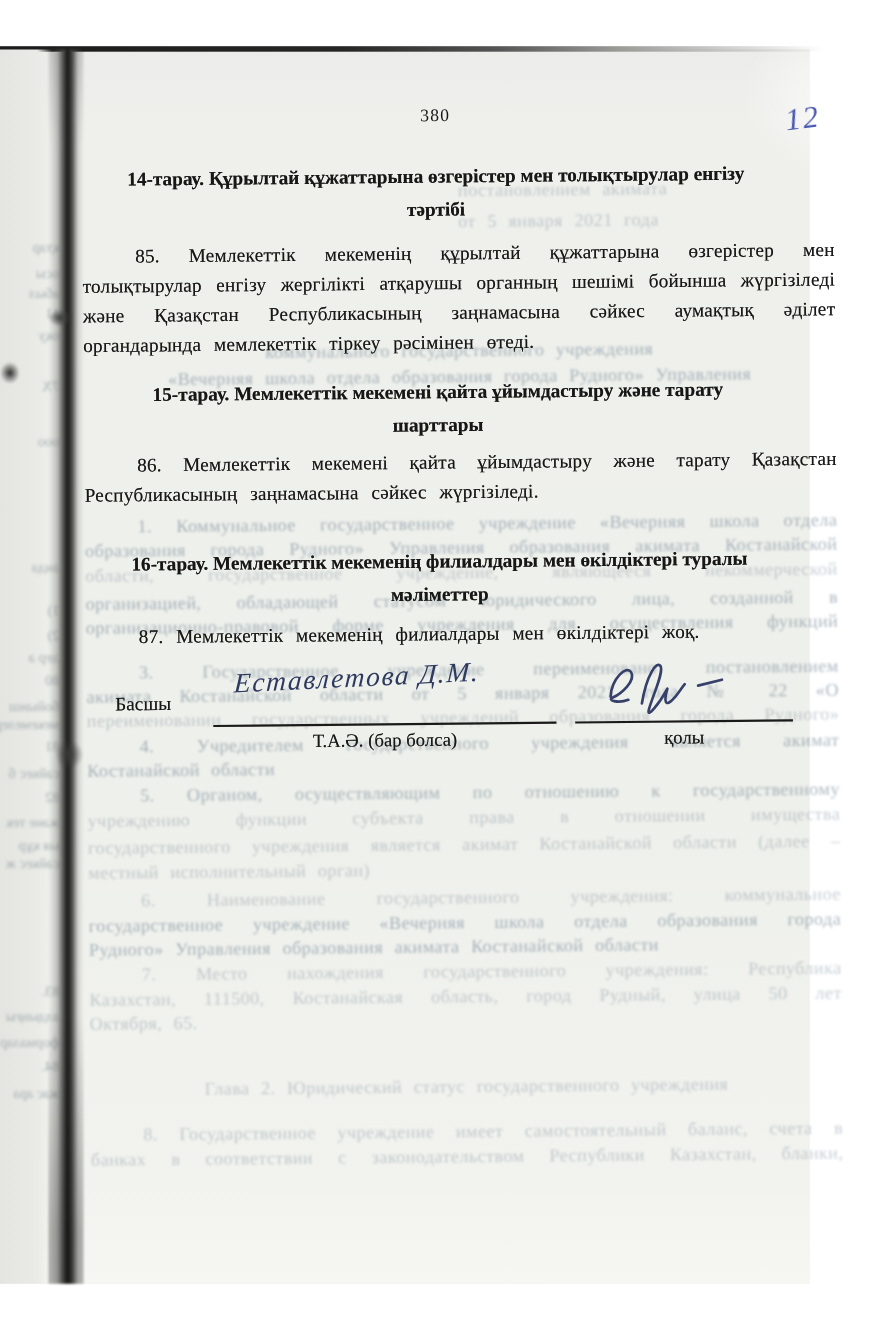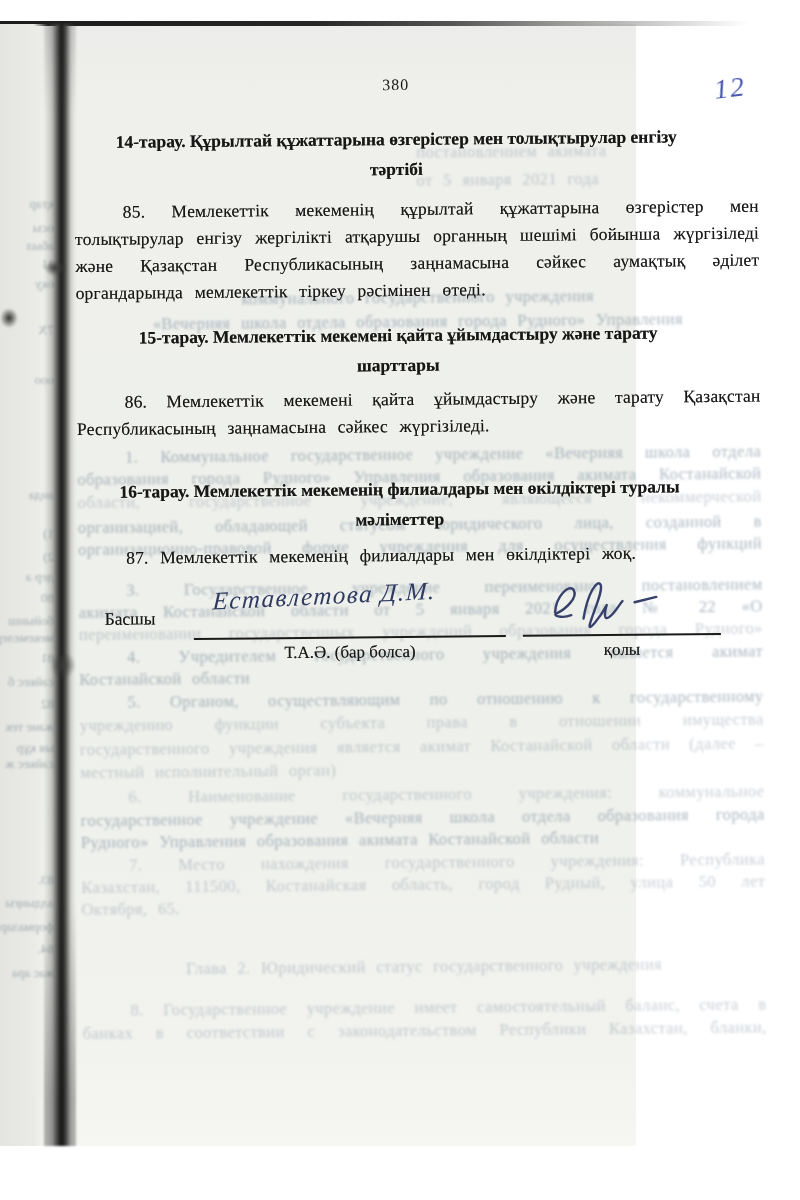--- a/index.html
+++ b/index.html
@@ -1,19 +1,19 @@
 <!DOCTYPE html>
 <html><head>
 <meta charset="utf-8">
 <style>
   html,body{margin:0;padding:0;background:#ffffff;}
   .scan{position:relative;width:800px;height:1200px;background:#ffffff;overflow:hidden;
         font-family:"Liberation Serif","DejaVu Serif",serif;}
   
-  .paper{position:absolute;left:0;top:24px;width:636px;height:1122px;
+  .paper{position:absolute;left:0;top:45px;width:736px;height:1122px;
          background:
            radial-gradient(180px 120px at 800px 40px, rgba(255,255,255,.95), rgba(255,255,255,0) 70%),
            linear-gradient(180deg,#ecedea 0%,#eff0ec 6%,#eef0eb 60%,#f2f3ef 92%,#f6f6f3 100%),
            linear-gradient(90deg,#e8e9e5 0%,#eef0eb 14%,#edefe9 55%,#f2f3ef 100%);
   }
   .top-edge{position:absolute;left:0;top:-3px;width:780px;height:5px;
             background:linear-gradient(to right,#1c1c1c 0%,#262624 40%,#555 58%,#9a9a97 72%,rgba(200,200,197,0) 96%);
             filter:blur(.7px);}
   .left-margin{position:absolute;left:0;top:0;width:48px;height:100%;
                background:linear-gradient(90deg,#e4e5e1 0%,#eaebe7 70%,rgba(234,235,231,0) 100%);}

